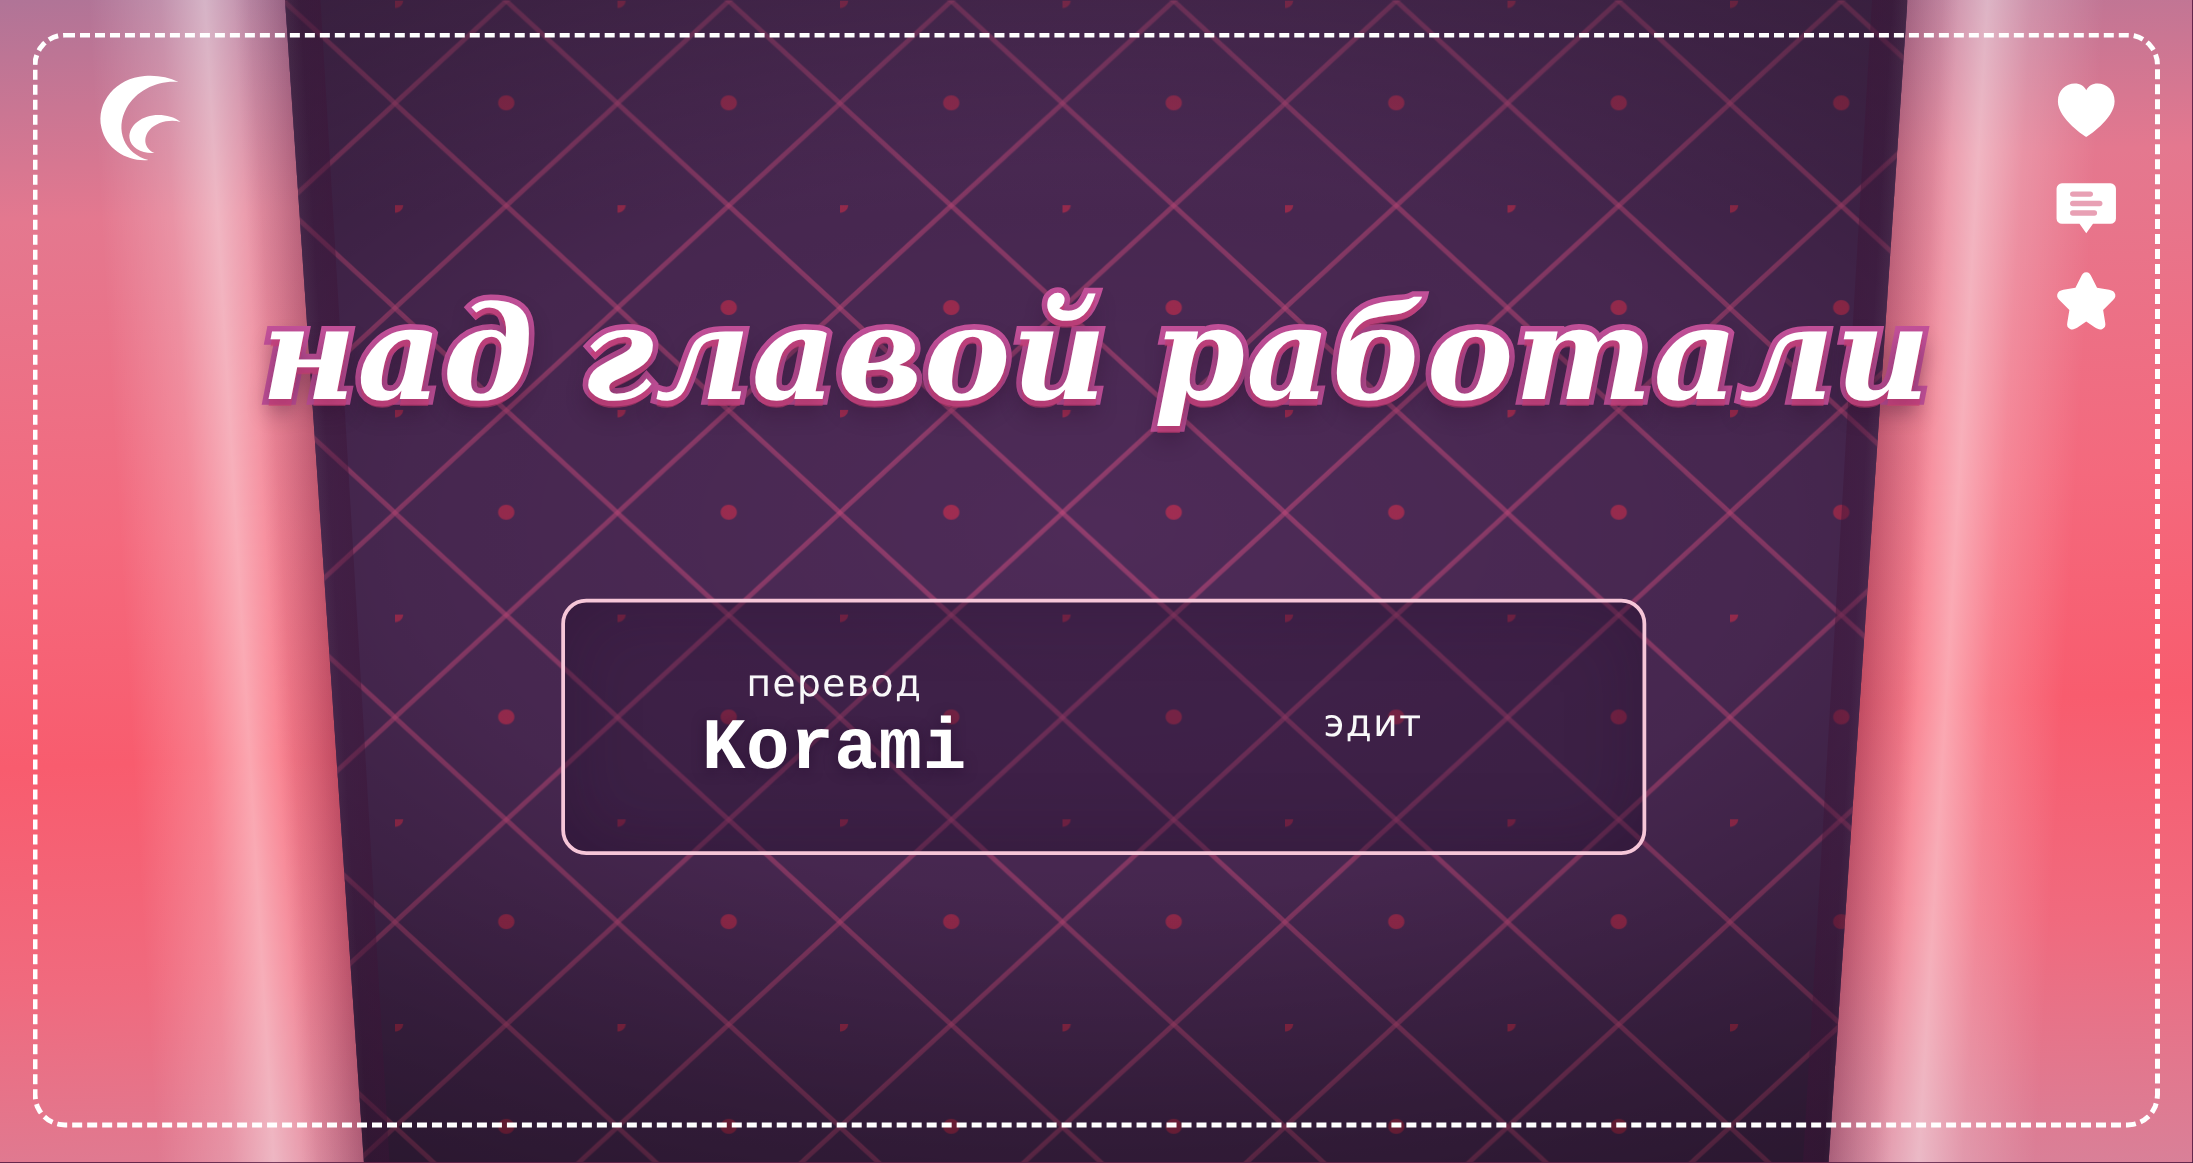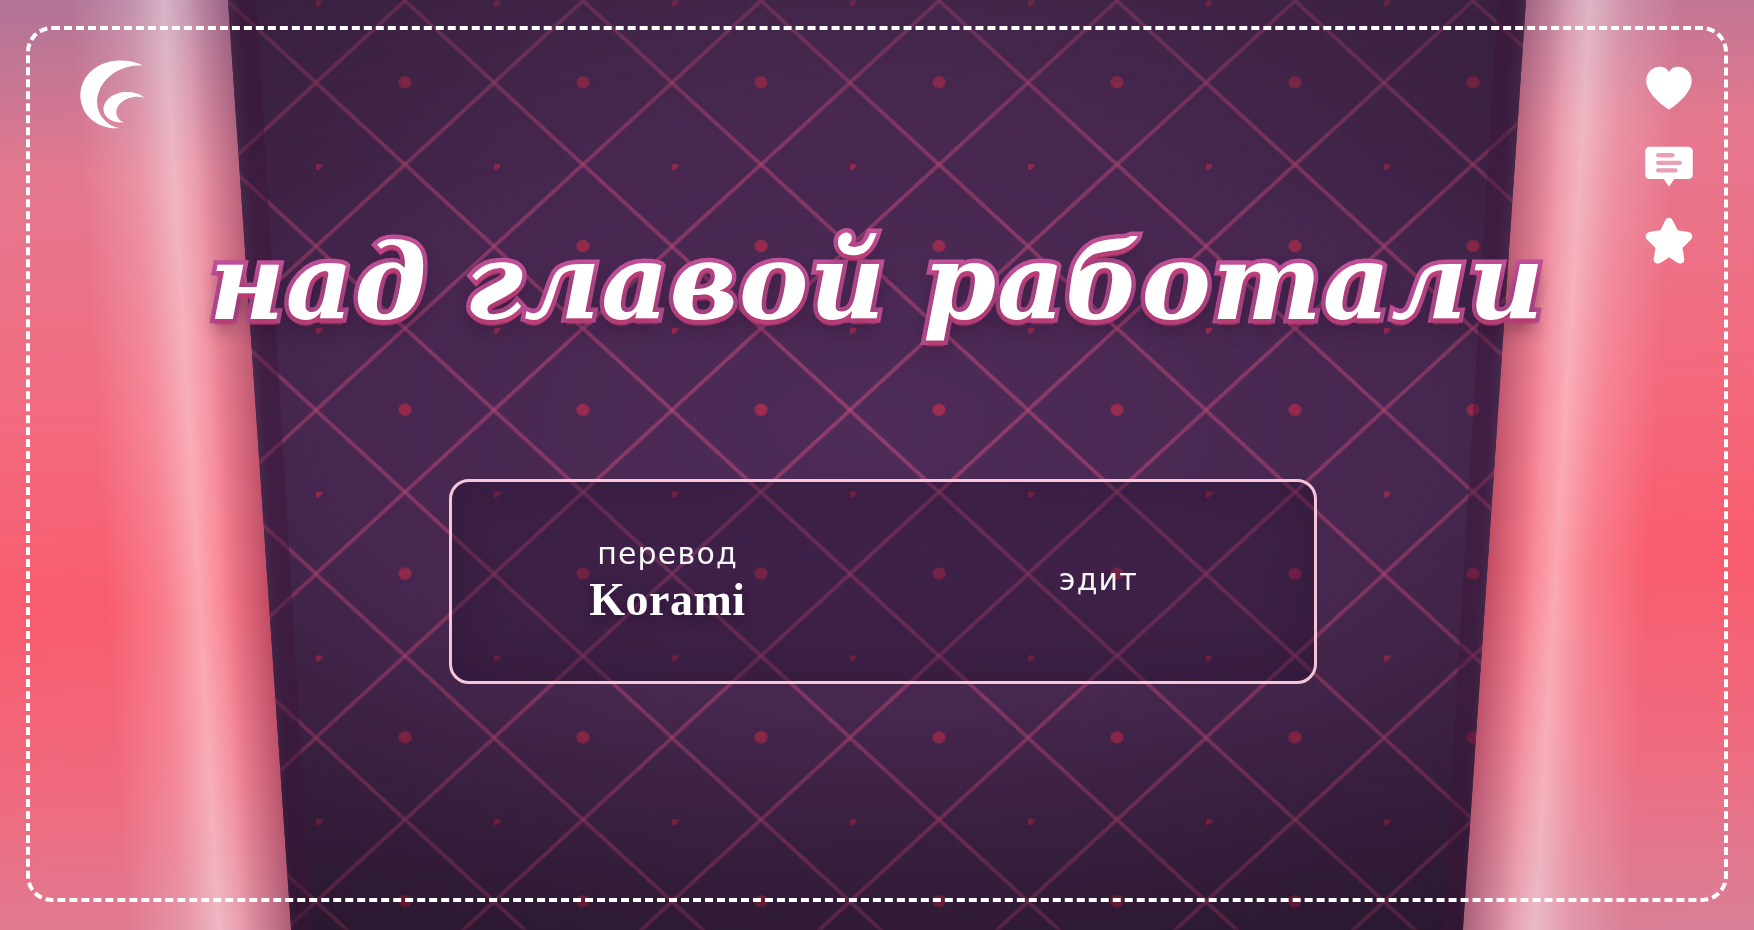--- a/index.html
+++ b/index.html
@@ -232,23 +232,23 @@
     font-family: "DejaVu Sans", sans-serif;
     font-size: 30px;
     font-weight: 400;
     color: #ffffff;
     letter-spacing: 1.2px;
     line-height: 1.1;
     margin-bottom: 4px;
     opacity: 0.97;
   }
   .credit-name {
-    font-family: Liberation Serif, serif;
+    font-family: Liberation Mono, monospace;
     font-weight: 700;
-    font-size: 46px;
+    font-size: 58px;
     line-height: 1.12;
     color: #ffffff;
     letter-spacing: 0.5px;
     text-shadow: 0 2px 10px rgba(30,8,40,0.5);
   }
 </style>
 </head>
 <body>
 
 <div class="stage">

